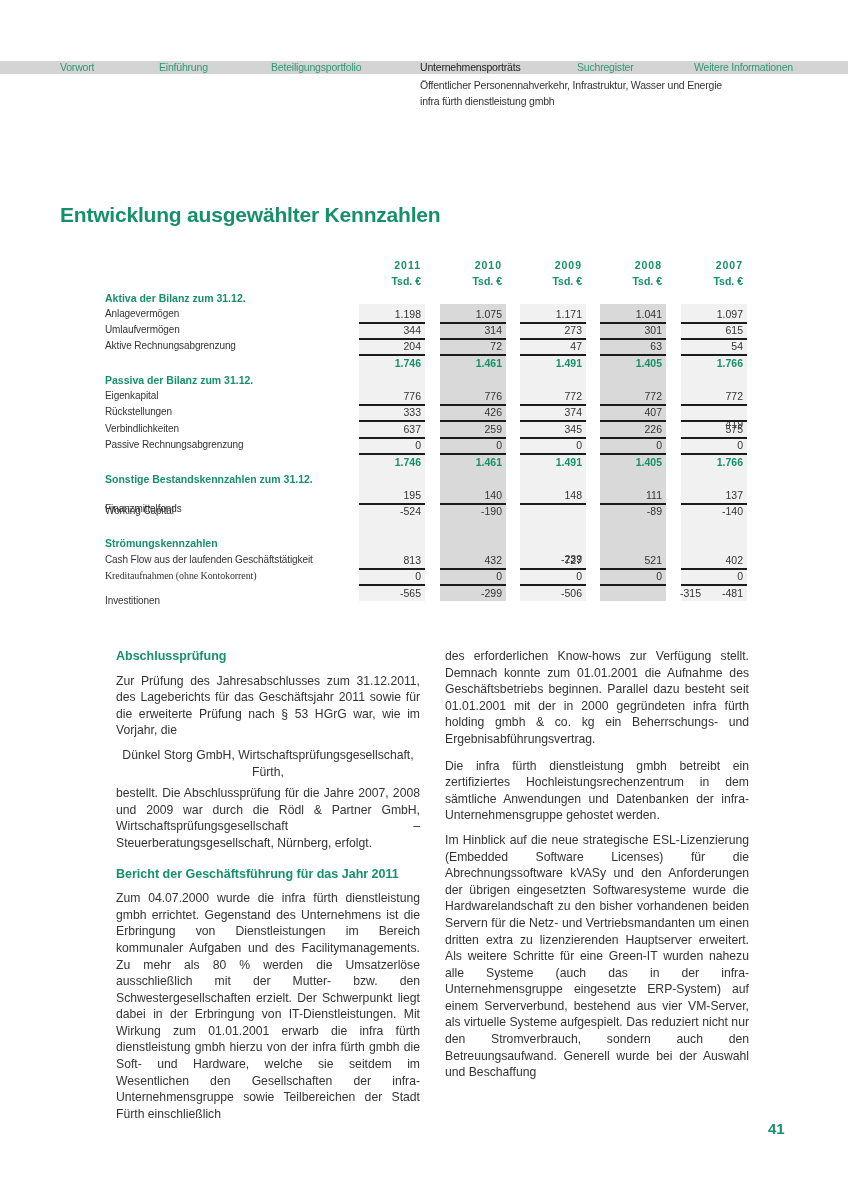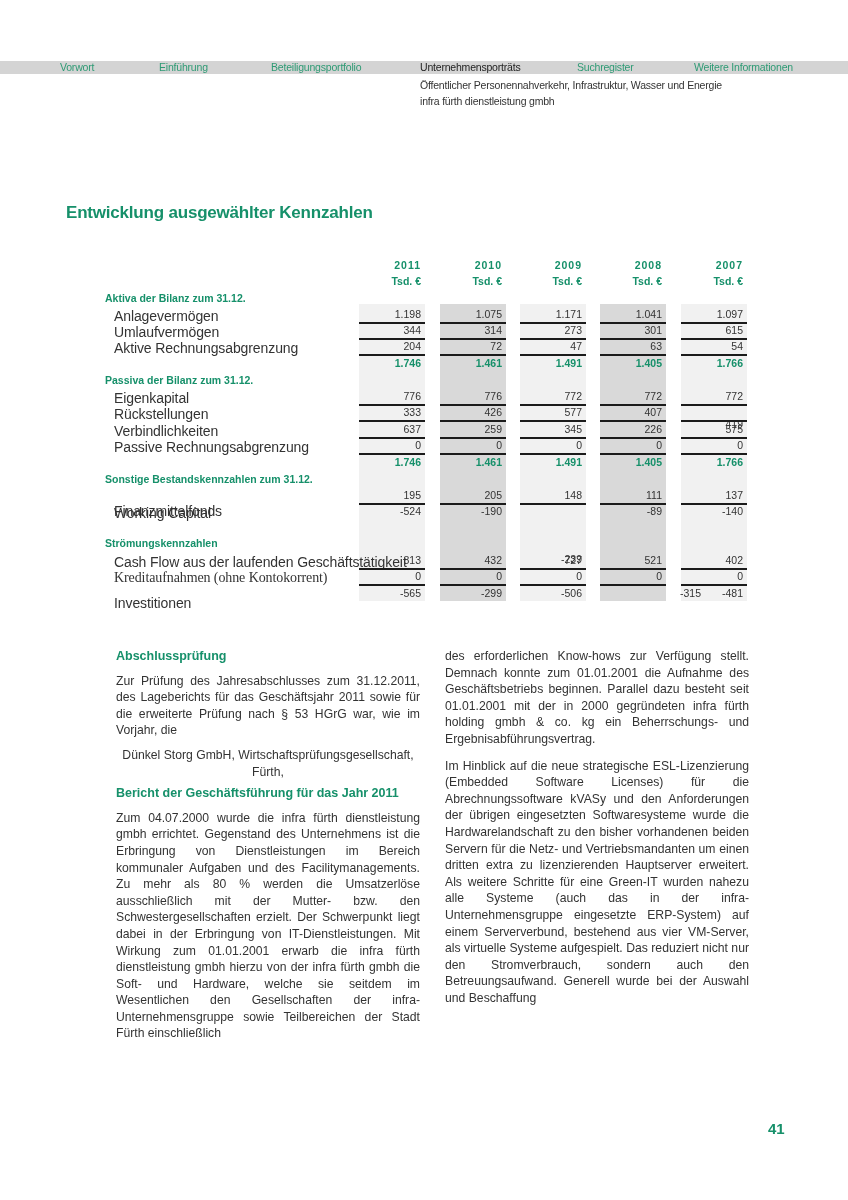--- a/index.html
+++ b/index.html
@@ -13,34 +13,33 @@
   .nav-item {
     position: absolute; top: 0; font-size: 10.5px; line-height: 13px; color: #2e9a74;
     font-family: "Liberation Sans Narrow", "Liberation Sans", sans-serif; letter-spacing: -0.2px;
     cursor: pointer; white-space: nowrap;
   }
   .nav-item.active { color: #222; }
   .subnav {
     position: absolute; left: 420px; font-size: 10.5px; color: #333; white-space: nowrap; letter-spacing: -0.2px;
   }
   .page-title {
-    position: absolute; left: 60px; top: 203px; font-size: 17px; font-weight: bold; color: #16906a;
+    position: absolute; left: 60px; top: 203px; font-size: 21px; font-weight: bold; color: #16906a;
     letter-spacing: -0.2px;
-    margin-left: 6px;
   }
   .col-bg { position: absolute; top: 304px; height: 297px; width: 66px; }
   .col-light { background: #f1f1f1; }
   .col-dark { background: #d9d9d9; }
   .year-head {
     position: absolute; width: 66px; text-align: right; font-weight: bold; color: #16906a; font-size: 10.5px;
   }
   .year-head.y { top: 259px; letter-spacing: 1px; }
   .year-head.u { top: 275px; }
   .row-label {
-    position: absolute; left: 114px; font-size: 14px; color: #333; white-space: nowrap; letter-spacing: -0.1px;
+    position: absolute; left: 105px; font-size: 10px; color: #333; white-space: nowrap; letter-spacing: -0.1px;
   }
   .section-label {
     position: absolute; left: 105px; font-size: 10.5px; font-weight: bold; color: #16906a; white-space: nowrap;
   }
   .cell {
     position: absolute; width: 62px; text-align: right; font-size: 10.5px; color: #333;
   }
   .cell.total { font-weight: bold; color: #16906a; }
   .rule { position: absolute; height: 2px; width: 66px; background: #1b1b1b; }
   .col-text {
@@ -136,21 +135,21 @@
     <div class="rule" style="top: 404px; left: 520px;"></div>
     <div class="cell" style="top: 390px; left: 600px;">772</div>
     <div class="rule" style="top: 404px; left: 600px;"></div>
     <div class="cell" style="top: 390px; left: 681px;">772</div>
     <div class="rule" style="top: 404px; left: 681px;"></div>
     <div class="row-label" style="top: 406px;">Rückstellungen</div>
     <div class="cell" style="top: 406px; left: 359px;">333</div>
     <div class="rule" style="top: 420px; left: 359px;"></div>
     <div class="cell" style="top: 406px; left: 440px;">426</div>
     <div class="rule" style="top: 420px; left: 440px;"></div>
-    <div class="cell" style="top: 406px; left: 520px;">577</div>
+    <div class="cell" style="top: 406px; left: 520px;">374</div>
     <div class="rule" style="top: 420px; left: 520px;"></div>
     <div class="cell" style="top: 406px; left: 600px;">407</div>
     <div class="rule" style="top: 420px; left: 600px;"></div>
     <div class="cell" style="top: 418px; left: 681px;">419</div>
     <div class="rule" style="top: 420px; left: 681px;"></div>
     <div class="row-label" style="top: 423px;">Verbindlichkeiten</div>
     <div class="cell" style="top: 423px; left: 359px;">637</div>
     <div class="rule" style="top: 437px; left: 359px;"></div>
     <div class="cell" style="top: 423px; left: 440px;">259</div>
     <div class="rule" style="top: 437px; left: 440px;"></div>
@@ -173,21 +172,21 @@
     <div class="rule" style="top: 453px; left: 681px;"></div>
     <div class="cell total" style="top: 456px; left: 359px;">1.746</div>
     <div class="cell total" style="top: 456px; left: 440px;">1.461</div>
     <div class="cell total" style="top: 456px; left: 520px;">1.491</div>
     <div class="cell total" style="top: 456px; left: 600px;">1.405</div>
     <div class="cell total" style="top: 456px; left: 681px;">1.766</div>
     <div class="section-label" style="top: 473px;">Sonstige Bestandskennzahlen zum 31.12.</div>
     <div class="row-label" style="top: 489px; margin-top: 14px;">Finanzmittelfonds</div>
     <div class="cell" style="top: 489px; left: 359px;">195</div>
     <div class="rule" style="top: 503px; left: 359px;"></div>
-    <div class="cell" style="top: 489px; left: 440px;">205</div>
+    <div class="cell" style="top: 489px; left: 440px;">140</div>
     <div class="rule" style="top: 503px; left: 440px;"></div>
     <div class="cell" style="top: 489px; left: 520px;">148</div>
     <div class="rule" style="top: 503px; left: 520px;"></div>
     <div class="cell" style="top: 489px; left: 600px;">111</div>
     <div class="rule" style="top: 503px; left: 600px;"></div>
     <div class="cell" style="top: 489px; left: 681px;">137</div>
     <div class="rule" style="top: 503px; left: 681px;"></div>
     <div class="row-label" style="top: 505px;">Working Capital</div>
     <div class="cell" style="top: 505px; left: 359px;">-524</div>
     <div class="cell" style="top: 505px; left: 440px;">-190</div>
@@ -225,22 +224,24 @@
     <div class="cell" style="top: 587px; left: 681px;">-481</div>
   </div>
 
 <div class="col-text" style="left:101px; top:648px;margin-left:15px;">
   <h2>Abschlussprüfung</h2>
   <p>Zur Prüfung des Jahresabschlusses zum 31.12.2011, des Lageberichts für das Geschäftsjahr 2011 sowie für die erweiterte Prüfung nach § 53 HGrG war, wie im Vorjahr, die</p>
   <p class="center">
     <span>Dünkel Storg GmbH, Wirtschaftsprüfungsgesellschaft,</span><br>
     <span>Fürth,</span>
   </p>
+  <p style="margin-bottom:14px">bestellt. Die Abschlussprüfung für die Jahre 2007, 2008 und 2009 war durch die Rödl &amp; Partner GmbH, Wirtschaftsprüfungsgesellschaft – Steuerberatungsgesellschaft, Nürnberg, erfolgt.</p>
   <h2>Bericht der Geschäftsführung für das Jahr 2011</h2>
   <p>Zum 04.07.2000 wurde die infra fürth dienstleistung gmbh errichtet. Gegenstand des Unternehmens ist die Erbringung von Dienstleistungen im Bereich kommunaler Aufgaben und des Facilitymanagements. Zu mehr als 80 % werden die Umsatzerlöse ausschließlich mit der Mutter- bzw. den Schwestergesellschaften erzielt. Der Schwerpunkt liegt dabei in der Erbringung von IT-Dienstleistungen. Mit Wirkung zum 01.01.2001 erwarb die infra fürth dienstleistung gmbh hierzu von der infra fürth gmbh die Soft- und Hardware, welche sie seitdem im Wesentlichen den Gesellschaften der infra-Unternehmensgruppe sowie Teilbereichen der Stadt Fürth einschließlich</p>
 </div>
 
 <div class="col-text" style="left:445px; top:648px;">
   <p style="margin-bottom:10px">des erforderlichen Know-hows zur Verfügung stellt. Demnach konnte zum 01.01.2001 die Aufnahme des Geschäftsbetriebs beginnen. Parallel dazu besteht seit 01.01.2001 mit der in 2000 gegründeten infra fürth holding gmbh &amp; co. kg ein Beherrschungs- und Ergebnisabführungsvertrag.</p>
+  <p>Die infra fürth dienstleistung gmbh betreibt ein zertifiziertes Hochleistungsrechenzentrum in dem sämtliche Anwendungen und Datenbanken der infra-Unternehmensgruppe gehostet werden.</p>
   <p>Im Hinblick auf die neue strategische ESL-Lizenzierung (Embedded Software Licenses) für die Abrechnungssoftware kVASy und den Anforderungen der übrigen eingesetzten Softwaresysteme wurde die Hardwarelandschaft zu den bisher vorhandenen beiden Servern für die Netz- und Vertriebsmandanten um einen dritten extra zu lizenzierenden Hauptserver erweitert. Als weitere Schritte für eine Green-IT wurden nahezu alle Systeme (auch das in der infra-Unternehmensgruppe eingesetzte ERP-System) auf einem Serververbund, bestehend aus vier VM-Server, als virtuelle Systeme aufgespielt. Das reduziert nicht nur den Stromverbrauch, sondern auch den Betreuungsaufwand. Generell wurde bei der Auswahl und Beschaffung</p>
 </div>
 
 <div class="page-number">41</div>
 
 </body></html>

